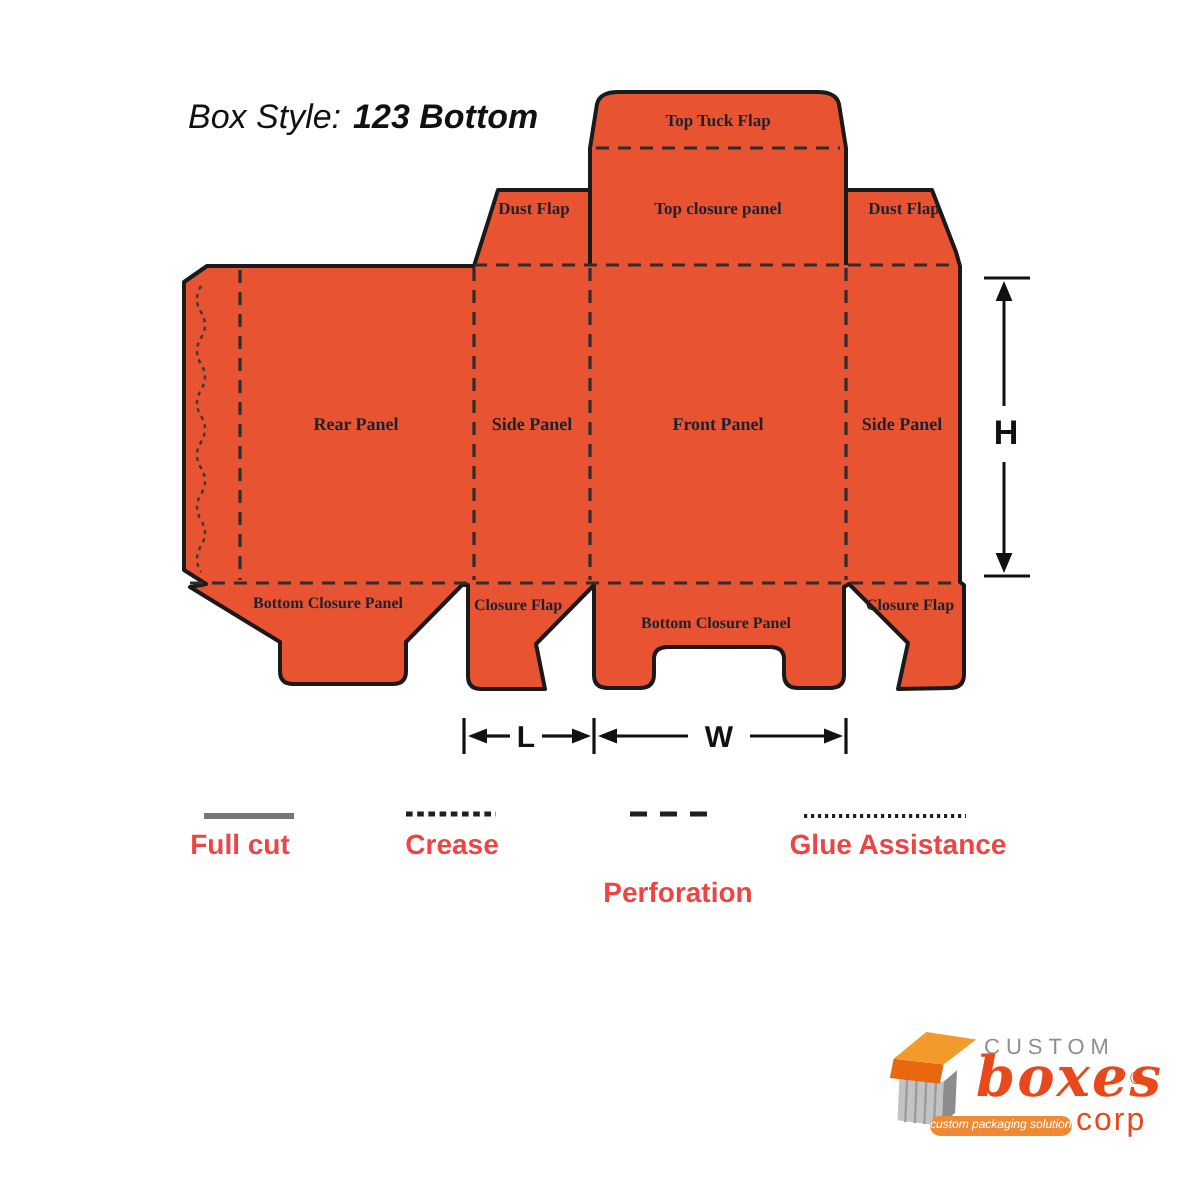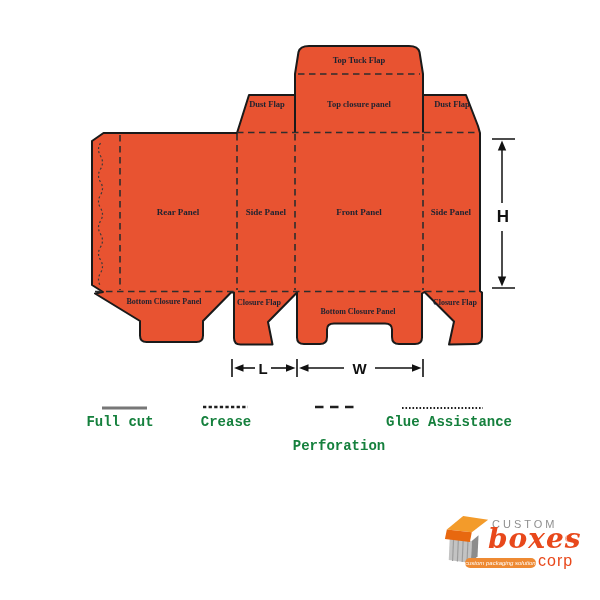--- a/index.html
+++ b/index.html
@@ -4,22 +4,22 @@
 <style>
   html,body{margin:0;padding:0;background:#fff;}
   #stage{position:relative;width:600px;height:600px;background:#ffffff;overflow:hidden;
          font-family:"Liberation Sans",sans-serif;}
   .abs{position:absolute;}
   
   #title{left:94px;top:49px;font-size:17px;font-style:italic;color:#111;white-space:nowrap;}
   #title .t-prefix{font-weight:500;margin-right:6px;}
   #title .t-value{font-weight:bold;}
   
-  .legend-label{top:414px;transform:translateX(-50%);font-family:Liberation Mono, monospace;
-                font-weight:bold;font-size:14px;color:#15803d;white-space:nowrap;}
+  .legend-label{top:414px;transform:translateX(-50%);font-family:Liberation Sans, sans-serif;
+                font-weight:bold;font-size:14px;color:#ef4444;white-space:nowrap;}
   
   text.panel-lbl{font-family:"Liberation Serif",serif;font-weight:bold;fill:#1d2230;}
   text.dim-lbl{font-family:"Liberation Sans",sans-serif;font-weight:bold;fill:#111;}
   
   #logo{left:443px;top:508px;width:150px;height:82px;}
   #logo .l-custom{position:absolute;left:49px;top:10px;font-size:11px;letter-spacing:3px;
                   color:#8f8f8f;text-transform:uppercase;font-weight:500;}
   #logo .l-boxes{position:absolute;left:45px;top:14px;font-family:"DejaVu Serif",serif;
                  font-style:italic;font-weight:bold;font-size:28px;color:#E8481B;letter-spacing:1px;}
   #logo .l-reg{position:absolute;left:122px;top:26px;font-size:9px;color:#E8481B;}
@@ -27,20 +27,23 @@
                 background:#EE8A33;color:#fff;font-size:6px;font-style:italic;line-height:10px;
                 text-align:center;white-space:nowrap;overflow:hidden;}
   #logo .l-corp{position:absolute;left:95px;top:44px;font-size:16px;color:#E8481B;
                 letter-spacing:1px;font-weight:500;}
 </style>
 </head>
 <body>
 
 <div id="stage">
 
+  <div id="title" class="abs">
+    <span class="t-prefix">Box Style:</span><span class="t-value">123 Bottom</span>
+  </div>
 
   <svg class="abs" style="left:0;top:0;" width="600" height="600" viewBox="0 0 600 600">
 
     <path stroke="#1a1a1a" stroke-width="2" stroke-linejoin="round" d="M295,74 L298.5,52 Q300,46 309,46 L409,46 Q418,46 419.5,52 L423,74
              L423,95 L466,95 L478,126 L480,133 L480,291
              L482,292.5 L482,337 Q482,344 475,344 L449,344.5 L454,321.5 L424.5,292
              L422,293.5 L422,337.5 Q422,344 415,344 L399,344 Q392,344 392,337 L392,329.5
              Q392,323.5 385,323.5 L334,323.5 Q327,323.5 327,329.5 L327,337
              Q327,344 320,344 L304,344 Q297,344 297,337.5 L297,292.5
              L268,322 L272.5,344.5 L240.5,344.5 Q234,344.5 234,338 L234,292.5

